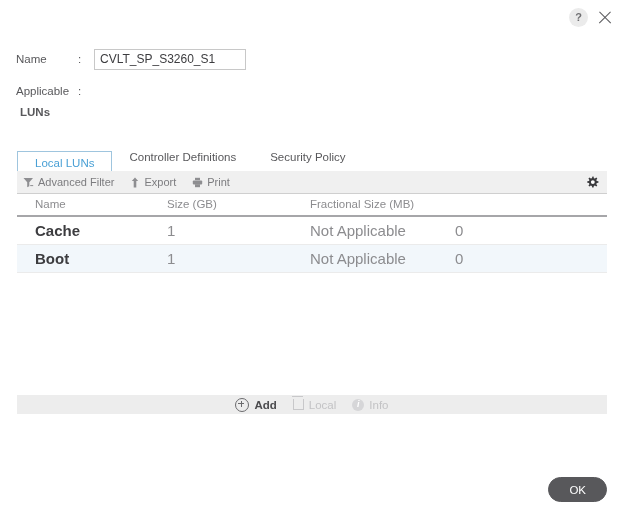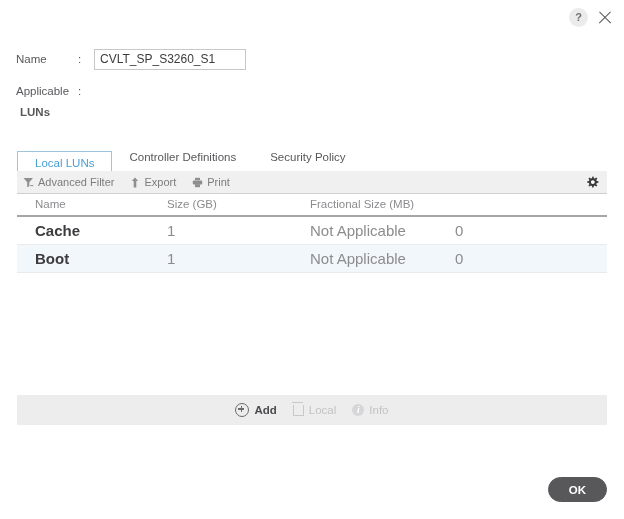--- a/index.html
+++ b/index.html
@@ -236,21 +236,21 @@
   .cell.c1 { width: 143px; }
   .cell.c2 { width: 145px; }
   .cell.c3 { width: 152px; }
 
   
   .action-bar {
     position: absolute;
     left: 17px;
     top: 395px;
     width: 590px;
-    height: 30px;
+    height: 19px;
     background: #ededed;
     display: flex;
     align-items: center;
     justify-content: center;
     gap: 16px;
   }
   .act {
     display: flex;
     align-items: center;
     gap: 5px;
@@ -310,21 +310,21 @@
     right: 17px;
     top: 477px;
     display: flex;
     gap: 10px;
   }
   .btn {
     height: 25px;
     min-width: 50px;
     border-radius: 13px;
     font-size: 11.5px;
-    font-weight: bold;
+    font-weight: normal;
     display: flex;
     align-items: center;
     justify-content: center;
     cursor: pointer;
     box-sizing: border-box;
     padding: 0 20px;
     font-family: "Liberation Sans", sans-serif;
     text-align: right;
   }
   .btn-ok {

